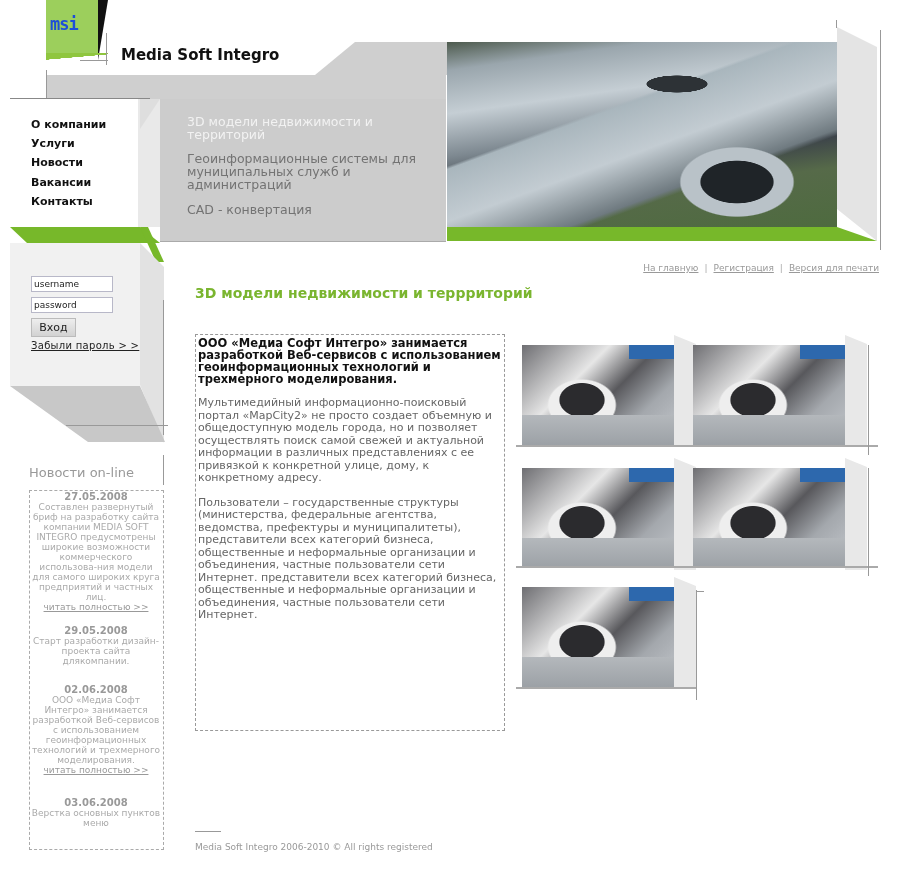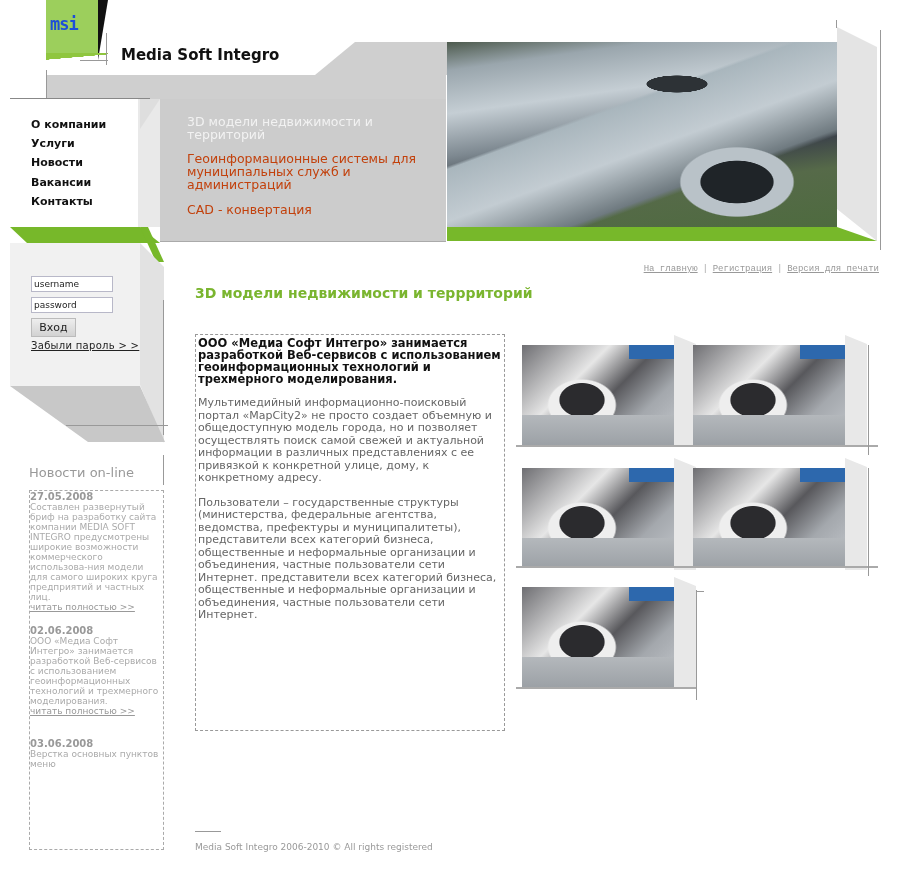--- a/index.html
+++ b/index.html
@@ -25,21 +25,21 @@
   .band-left-vline { position: absolute; left: 46px; top: 70px; width: 1px; height: 30px; background: #999; }
   .band-hline { position: absolute; left: 10px; top: 98px; width: 140px; height: 1px; background: #888; }
 
   .nav-panel { position: absolute; left: 10px; top: 99px; width: 128px; height: 128px; background: #fff; }
   .nav-side { position: absolute; left: 138px; top: 99px; width: 22px; height: 128px; background: #e9e9e9; }
   .nav-item { position: absolute; left: 31px; font-size: 11px; font-weight: bold; color: #111; cursor: pointer; }
 
   .services-panel { position: absolute; left: 160px; top: 99px; width: 286px; height: 143px; background: #cccccc; border-bottom: 1px solid #aaa; }
   .services-slant { position: absolute; left: 140px; top: 99px; width: 0; height: 0;
     border-left: 20px solid #dedede; border-bottom: 30px solid transparent; }
-  .svc { position: absolute; left: 187px; font-size: 12.5px; line-height: 13px; color: #c2410c; cursor: pointer; width: 240px; }
+  .svc { position: absolute; left: 187px; font-size: 12.5px; line-height: 13px; color: #737373; cursor: pointer; width: 240px; }
   .svc.active { color: #f2f2f2; }
 
   .green-band { position: absolute; left: 10px; top: 227px; width: 150px; height: 16px;
     background: linear-gradient(170deg, transparent 0%, transparent 0%, #77b82a 0%); clip-path: polygon(0 0, 130px 0, 150px 100%, 17px 100%); }
   .green-tail { position: absolute; left: 140px; top: 227px; width: 24px; height: 35px; background: #77b82a;
     clip-path: polygon(0 0, 8px 0, 24px 100%, 16px 100%); }
 
   .hero { position: absolute; left: 447px; top: 42px; width: 390px; height: 185px; overflow: hidden;
     background:
       radial-gradient(ellipse 60px 35px at 290px 140px, #1f2428 60%, transparent 62%),
@@ -67,28 +67,28 @@
     font-size: 9px; line-height: 14px; padding-left: 2px; color: #222; font-family: "DejaVu Sans", sans-serif; }
   .btn-login { position: absolute; left: 31px; top: 318px; width: 45px; height: 19px; background: linear-gradient(#eee, #d2d2d2);
     border: 1px solid #bbb; font-size: 11px; text-align: center; line-height: 17px; color: #222; cursor: pointer; }
   .forgot { position: absolute; left: 31px; top: 340px; font-size: 10px; color: #222; text-decoration: underline; cursor: pointer; letter-spacing: 0.3px; }
 
   
   .news-title { position: absolute; left: 29px; top: 465px; font-size: 13px; color: #999; }
   .news-vline { position: absolute; left: 163px; top: 455px; width: 1px; height: 30px; background: #999; }
   .news-box { position: absolute; left: 29px; top: 490px; width: 135px; height: 360px; border: 1px dashed #aaa; border-width: 1px; }
   .news-list { position: absolute; left: 30px; top: 491px; width: 132px; }
-  .news-item { margin-bottom: 13px; }
+  .news-item { margin-bottom: 13px; text-align: center; }
   .news-date { font-size: 10px; font-weight: bold; color: #999; line-height: 11px; }
   .news-text { font-size: 9px; color: #aaa; line-height: 10px; }
   .news-link { font-size: 9px; color: #999; text-decoration: underline; line-height: 10px; display: block; cursor: pointer; }
 
   
   .top-links { position: absolute; right: 21px; top: 263px; font-size: 9px; color: #999; }
-  .top-links a { color: #999; text-decoration: underline; cursor: pointer; font-family: Liberation Mono, monospace; }
+  .top-links a { color: #999; text-decoration: underline; cursor: pointer; }
   .top-links .sep { margin: 0 6px; color: #aaa; }
 
   .page-heading { position: absolute; left: 195px; top: 285px; font-size: 14px; font-weight: bold; color: #7ab52f; }
 
   
   .article { position: absolute; left: 195px; top: 334px; width: 310px; height: 397px; border: 1px dashed #999; padding: 2px 0 0 2px; }
   .lead { font-size: 11.5px; line-height: 12px; font-weight: bold; color: #111; margin-bottom: 12px; }
   .para { font-size: 11px; line-height: 12.5px; color: #666; margin-bottom: 12px; }
 
   
@@ -161,20 +161,24 @@
 
 <div class="news-title">Новости on-line</div>
 <div class="news-vline"></div>
 <div class="news-box"></div>
 <div class="news-list">
   <div class="news-item">
     <div class="news-date">27.05.2008</div>
     <div class="news-text">Составлен развернутый бриф на разработку сайта компании MEDIA SOFT INTEGRO предусмотрены широкие возможности коммерческого использова-ния модели для самого широких круга предприятий и частных лиц.</div>
     <a class="news-link">читать полностью &gt;&gt;</a>
   </div>
+  <div class="news-item" style="margin-bottom:18px">
+    <div class="news-date">29.05.2008</div>
+    <div class="news-text">Старт разработки дизайн-проекта сайта длякомпании.</div>
+  </div>
   <div class="news-item" style="margin-bottom:22px">
     <div class="news-date">02.06.2008</div>
     <div class="news-text">ООО «Медиа Софт Интегро» занимается разработкой Веб-сервисов с использованием геоинформационных технологий и трехмерного моделирования.</div>
     <a class="news-link">читать полностью &gt;&gt;</a>
   </div>
   <div class="news-item">
     <div class="news-date">03.06.2008</div>
     <div class="news-text">Верстка основных пунктов меню</div>
   </div>
 </div>

